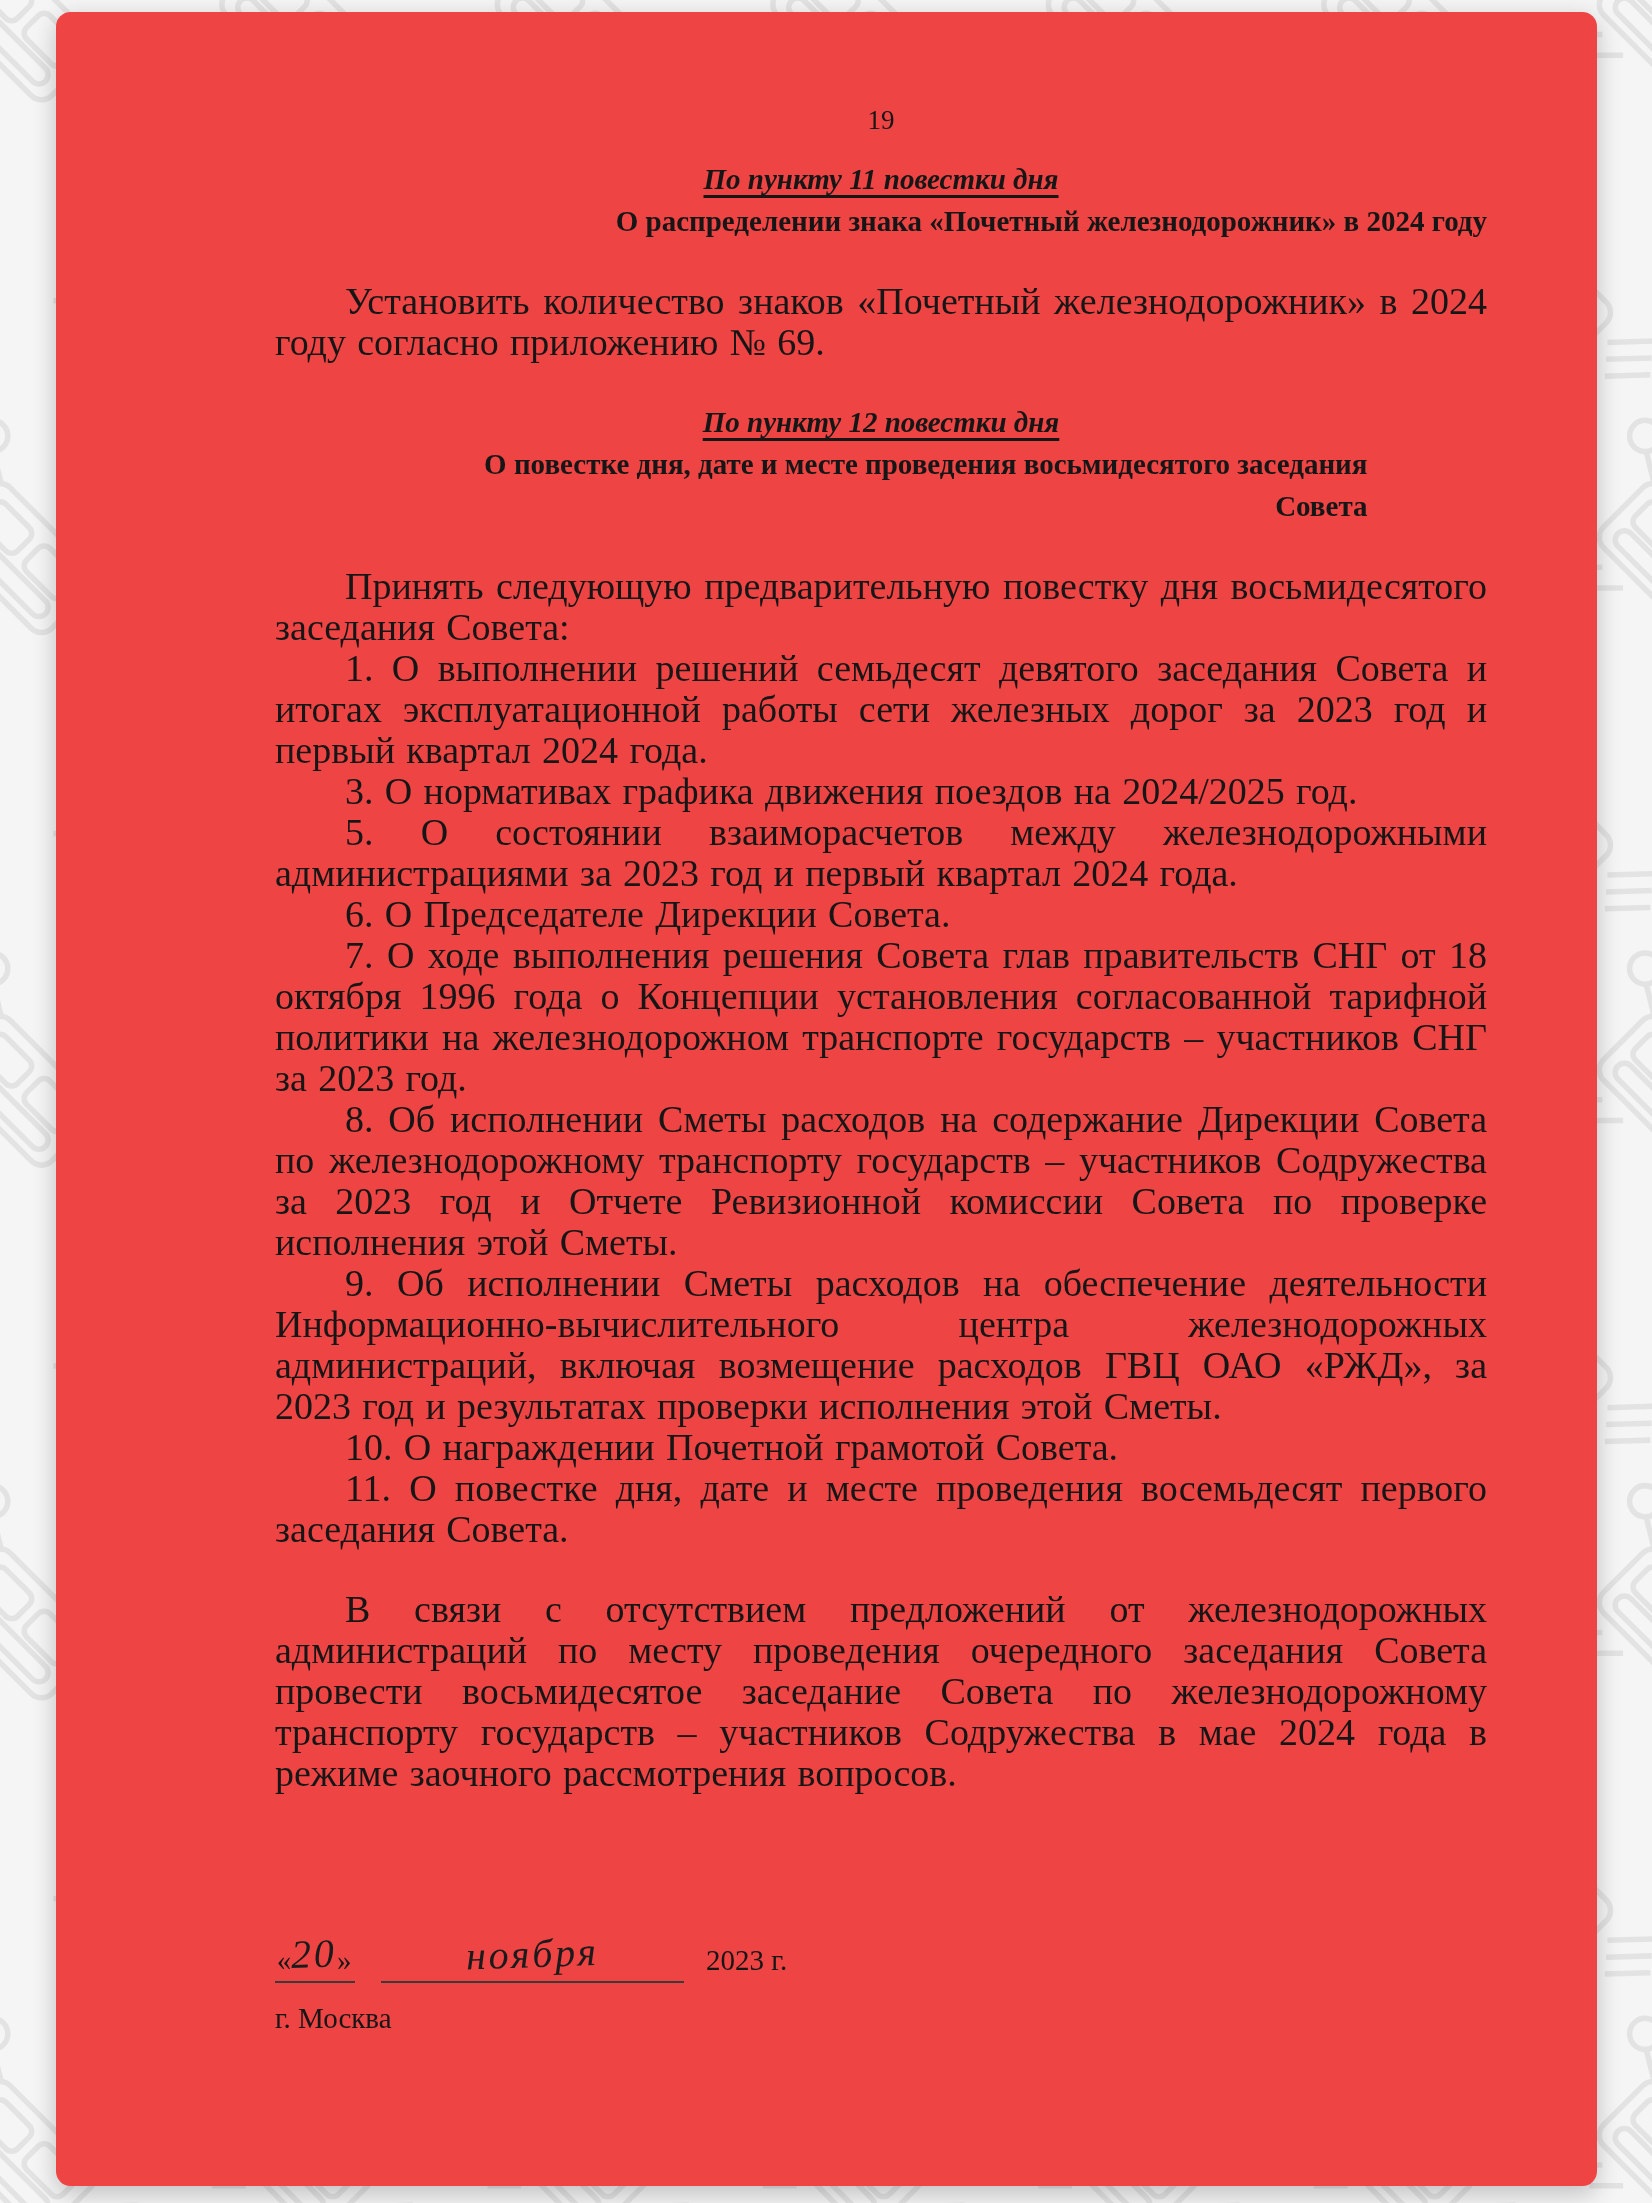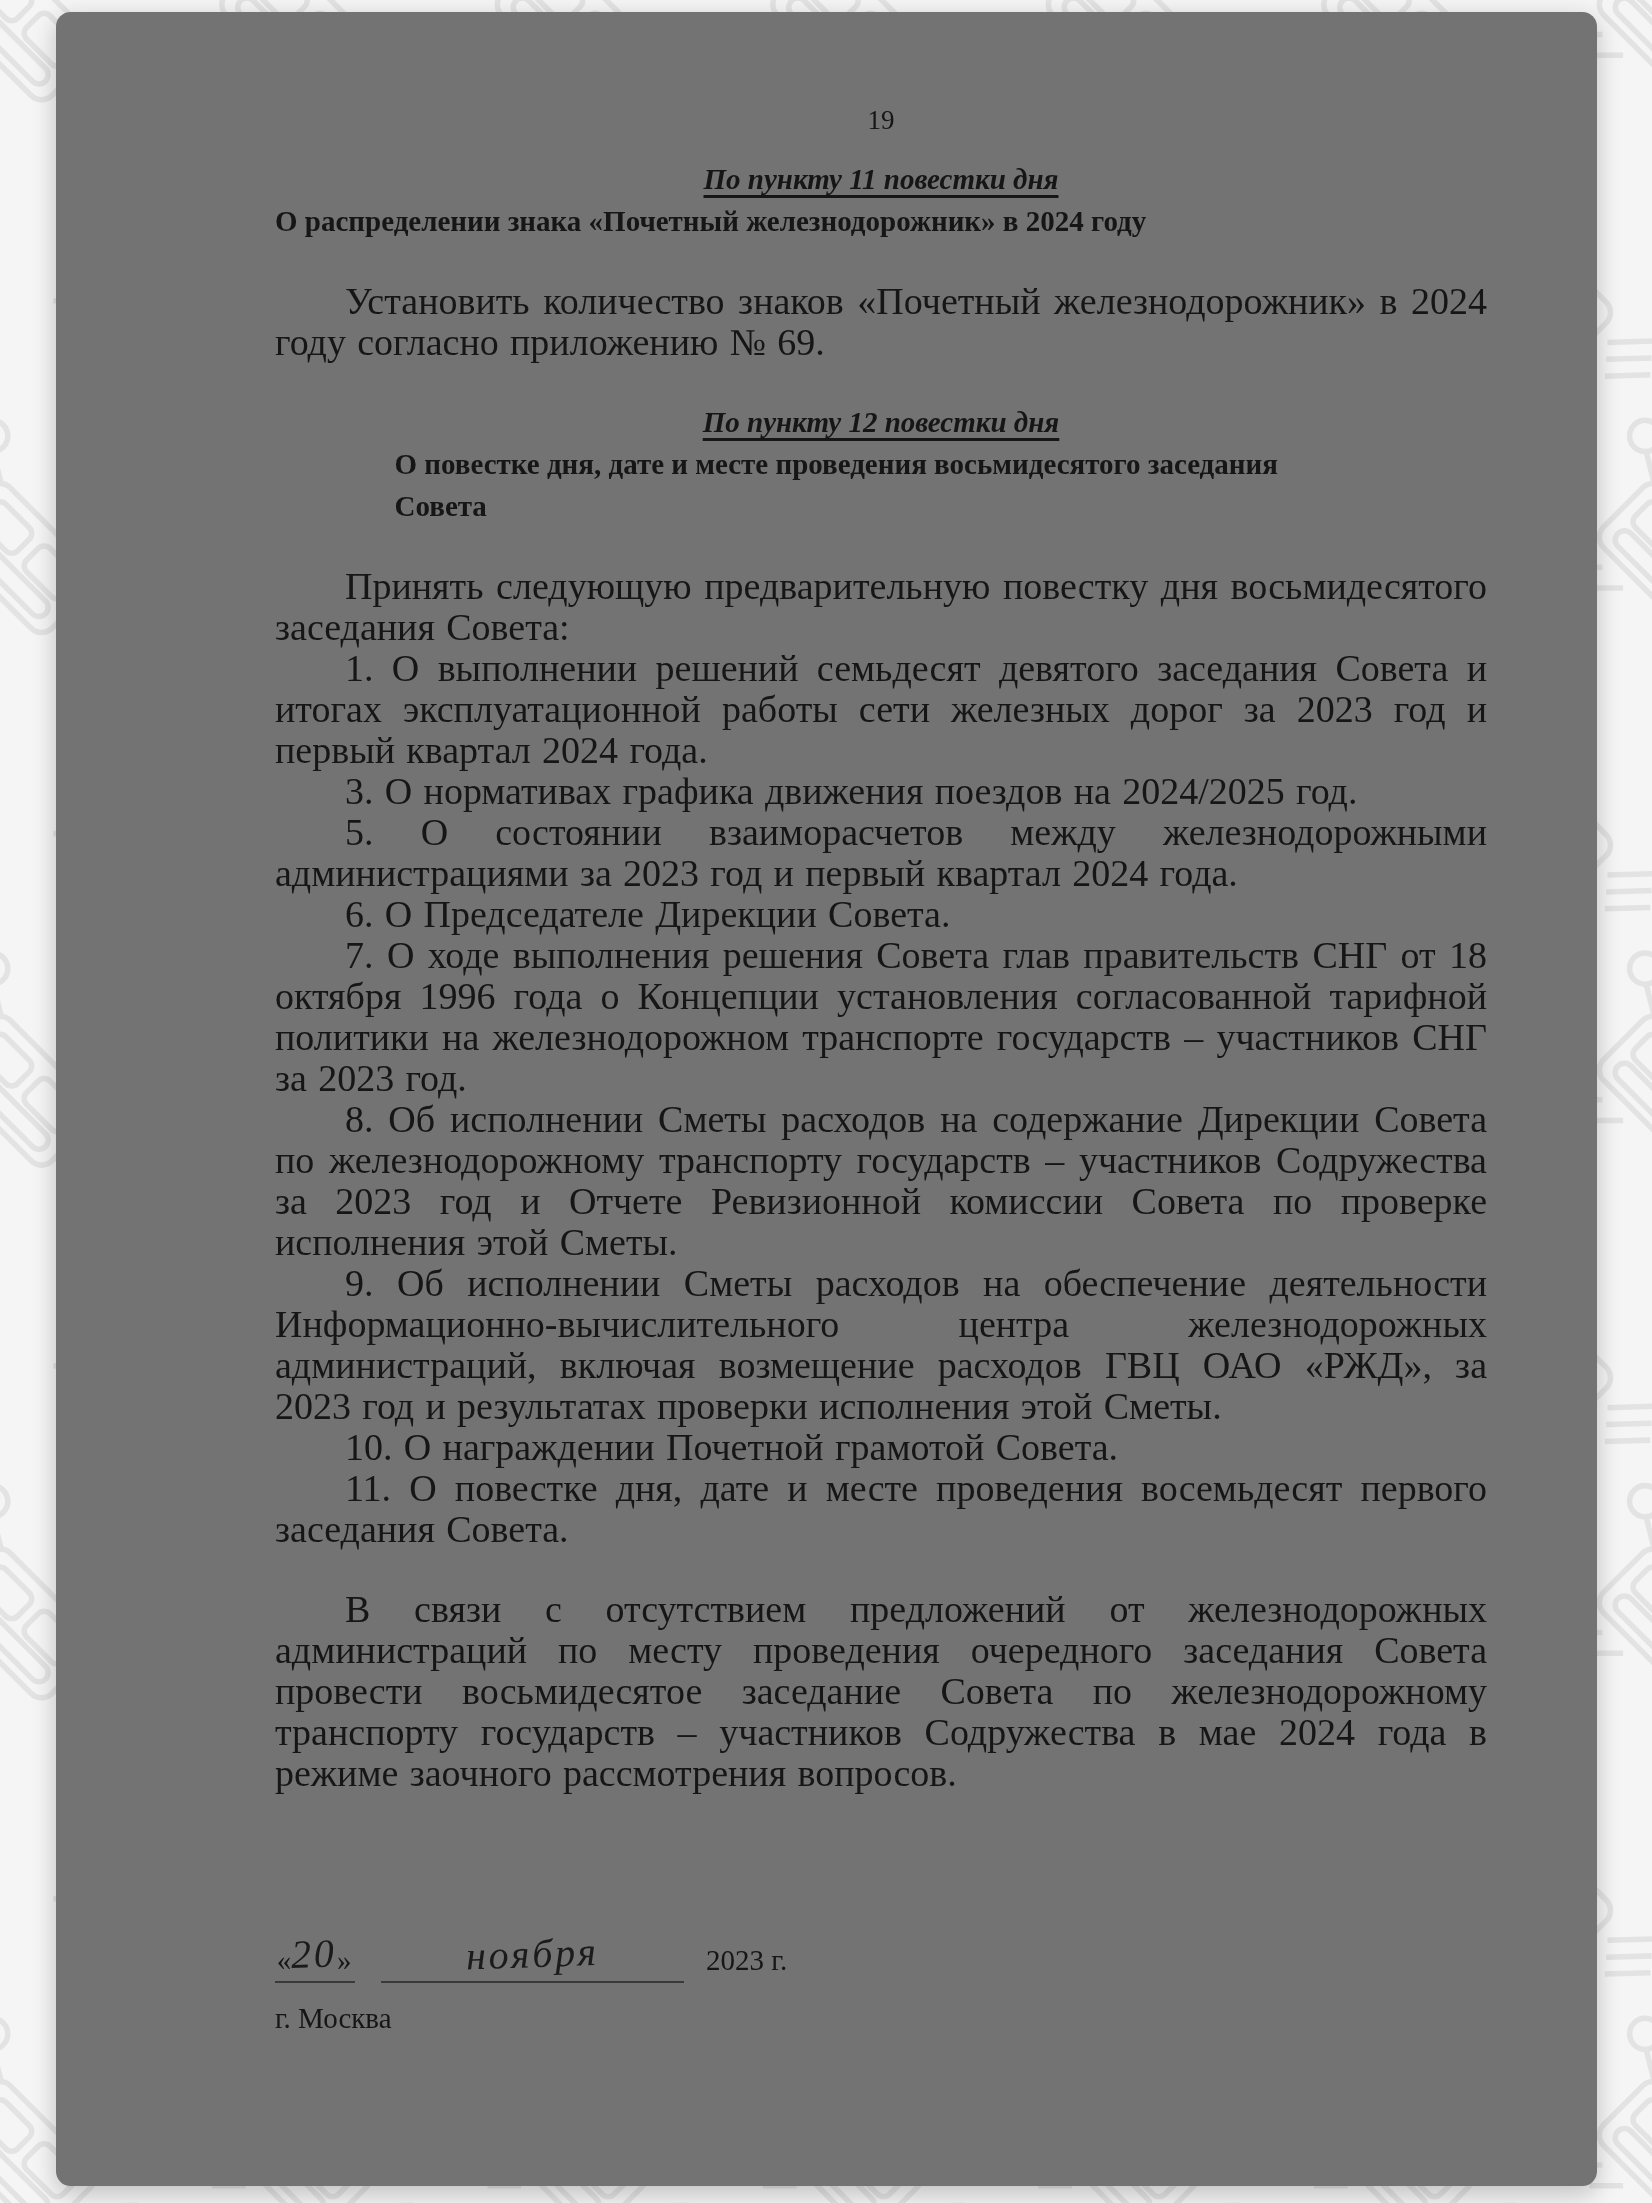--- a/index.html
+++ b/index.html
@@ -20,21 +20,21 @@
     position: absolute;
     left: 0; top: 0;
     width: 1653px; height: 2204px;
   }
   .page {
     position: absolute;
     left: 56px;
     top: 12px;
     width: 1541px;
     height: 2174px;
-    background: #737373;
+    background: #ef4444;
     border-radius: 14.7px;
     box-shadow: 0 7.3px 24px rgba(0,0,0,0.22);
     box-sizing: border-box;
     padding: 88px 110px 0 219px;
     color: #161616;
   }
   .page-number {
     text-align: center;
     font-size: 27px;
     line-height: 41px;
@@ -47,21 +47,21 @@
     line-height: 41px;
     margin: 0;
   }
   .doc-heading.underlined {
     text-decoration: underline;
     text-decoration-thickness: 2.8px;
     text-underline-offset: 5.5px;
     font-style: italic;
   }
   .doc-subheading {
-    text-align: left;
+    text-align: right;
     font-weight: bold;
     font-size: 29px;
     line-height: 42px;
     margin: 0 auto;
   }
   .doc-subheading.narrow {
     max-width: 973px;
   }
   .body-text {
     font-size: 38px;

